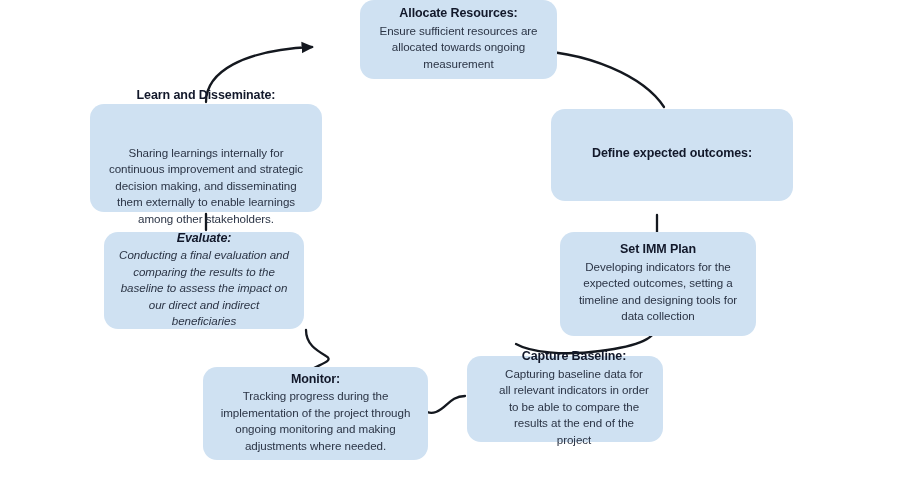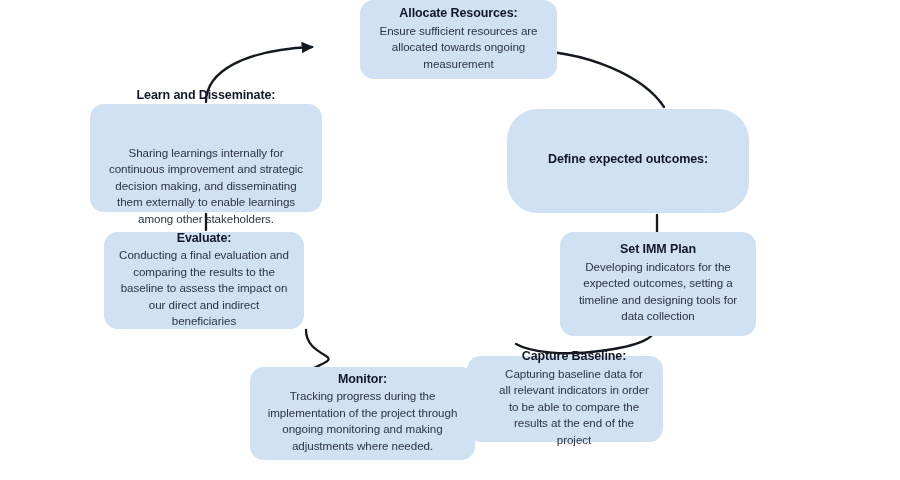--- a/index.html
+++ b/index.html
@@ -59,33 +59,33 @@
     line-height: 1.42;
     color: #2b3445;
     letter-spacing: -0.05px;
   }
 
   
   #node-allocate-resources {
     left: 320px; top: 0; width: 197px; height: 79px; margin-left: 40px;
   }
   #node-define-expected-outcomes {
-    left: 507px; top: 109px; width: 242px; height: 104px; border-radius: 31px;
+    left: 551px; top: 109px; width: 242px; height: 92px;
   }
   #node-set-imm-plan {
     left: 560px; top: 232px; width: 196px; height: 104px;
   }
   #node-capture-baseline {
     left: 467px; top: 356px; width: 196px; height: 86px; padding-left: 32px;
   }
   #node-monitor {
-    left: 203px; top: 367px; width: 225px; height: 93px; margin-left: 47px;
+    left: 203px; top: 367px; width: 225px; height: 93px;
   }
   #node-evaluate {
-    left: 104px; top: 232px; width: 200px; height: 97px;
+    left: 104px; top: 232px; width: 200px; height: 97px; font-style: italic;
   }
   #node-learn-and-disseminate {
     left: 90px; top: 104px; width: 232px; height: 108px; gap: 40px;
   }
 </style>
 </head>
 <body>
 
 <div id="diagram-canvas">
 

